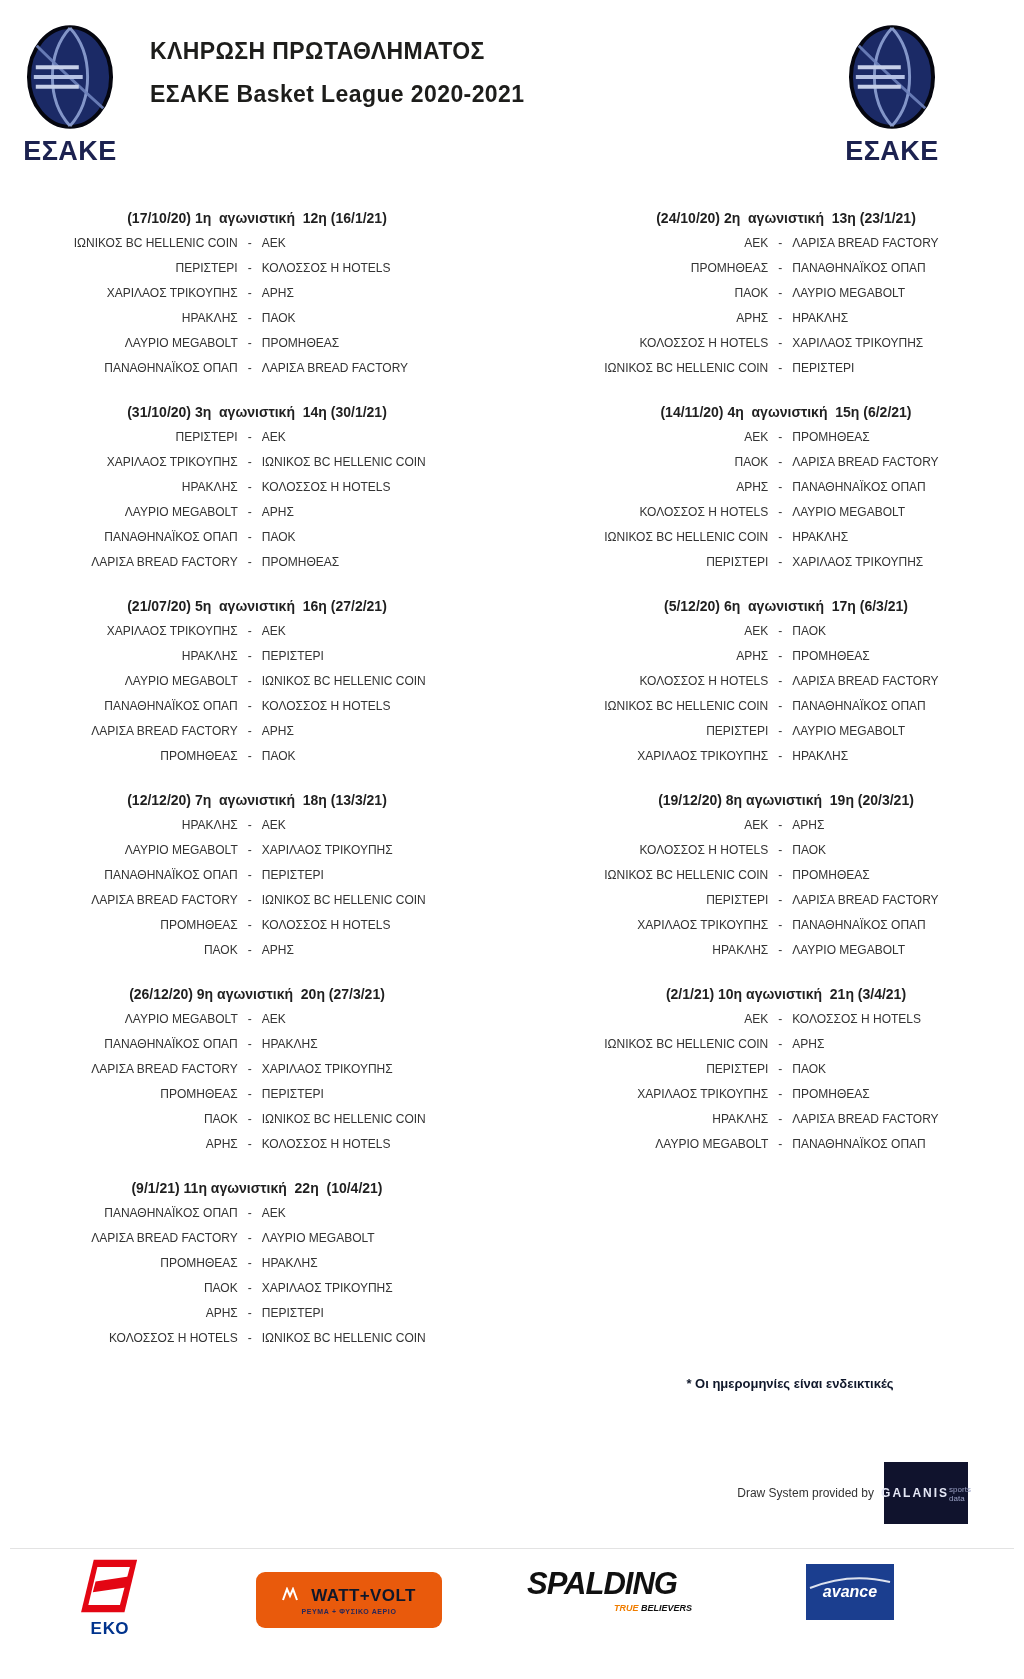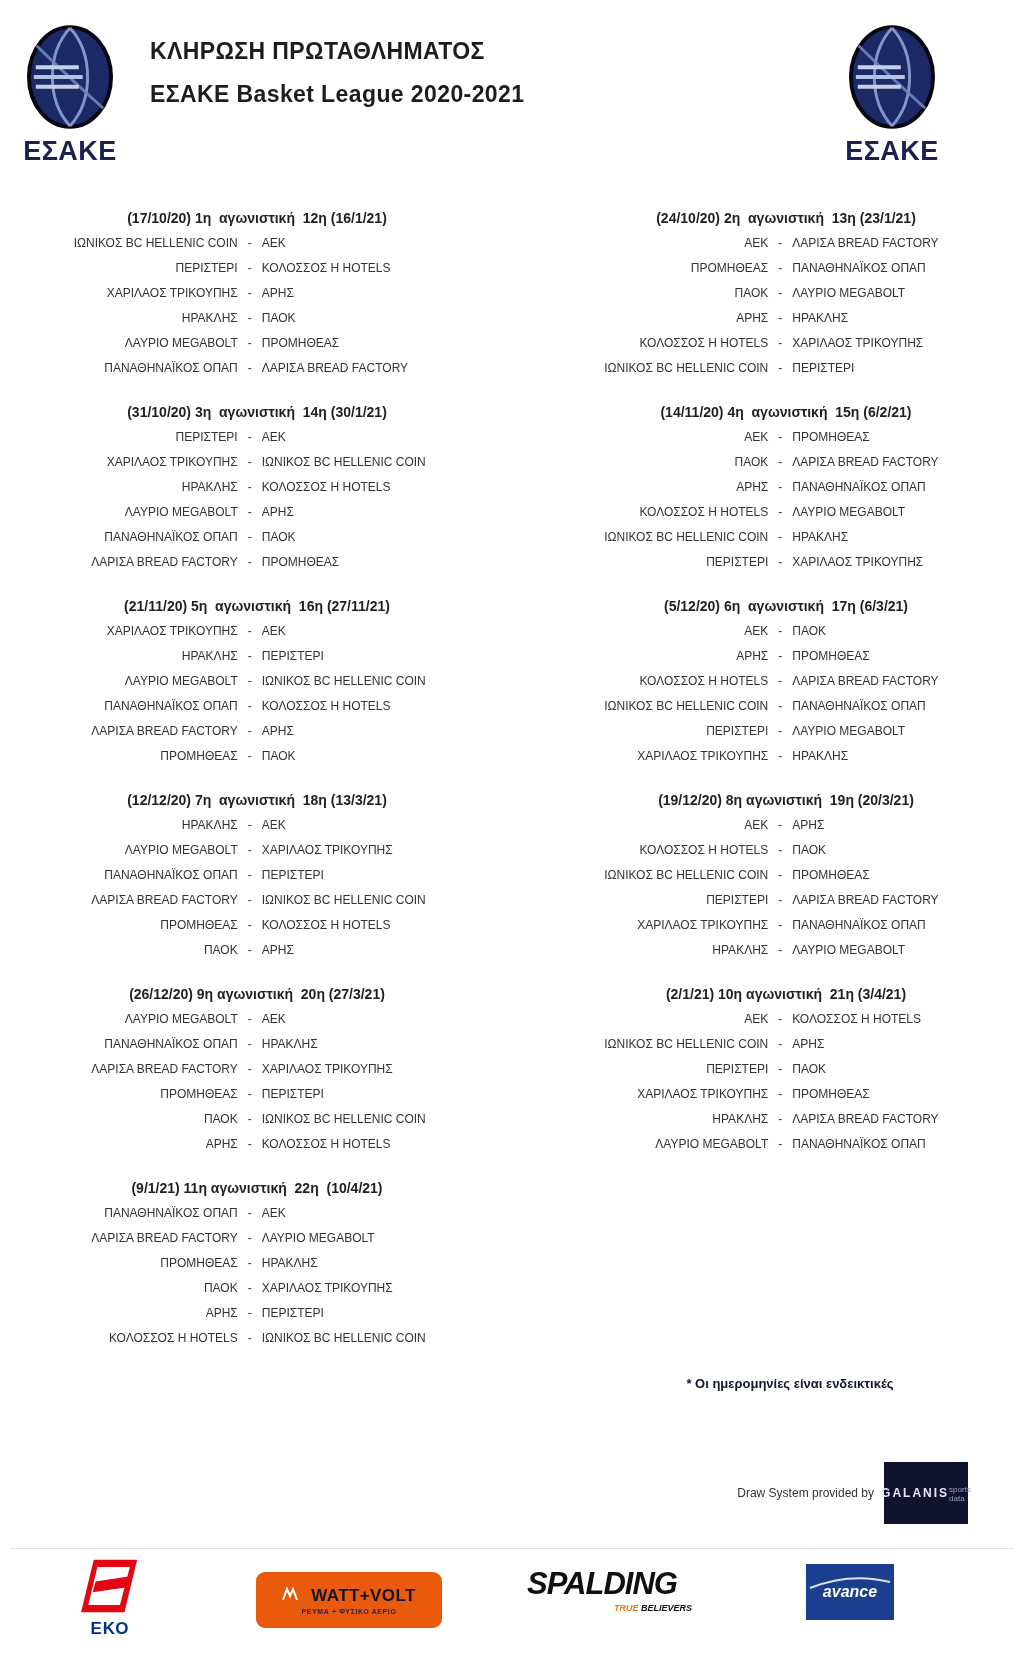--- a/index.html
+++ b/index.html
@@ -186,21 +186,21 @@
 
   <div class="match">
     <span class="home">ΛΑΡΙΣΑ BREAD FACTORY</span>
     <span class="dash">-</span>
     <span class="away">ΠΡΟΜΗΘΕΑΣ</span>
   </div>
 </div>
   </section>
 
   <section class="round">
-    <h3 class="round-header">(21/11/20) 5η  αγωνιστική  16η (27/11/21)</h3>
+    <h3 class="round-header">(21/07/20) 5η  αγωνιστική  16η (27/2/21)</h3>
     <div class="matches">
   <div class="match">
     <span class="home">ΧΑΡΙΛΑΟΣ ΤΡΙΚΟΥΠΗΣ</span>
     <span class="dash">-</span>
     <span class="away">ΑΕΚ</span>
   </div>
 
   <div class="match">
     <span class="home">ΗΡΑΚΛΗΣ</span>
     <span class="dash">-</span>

